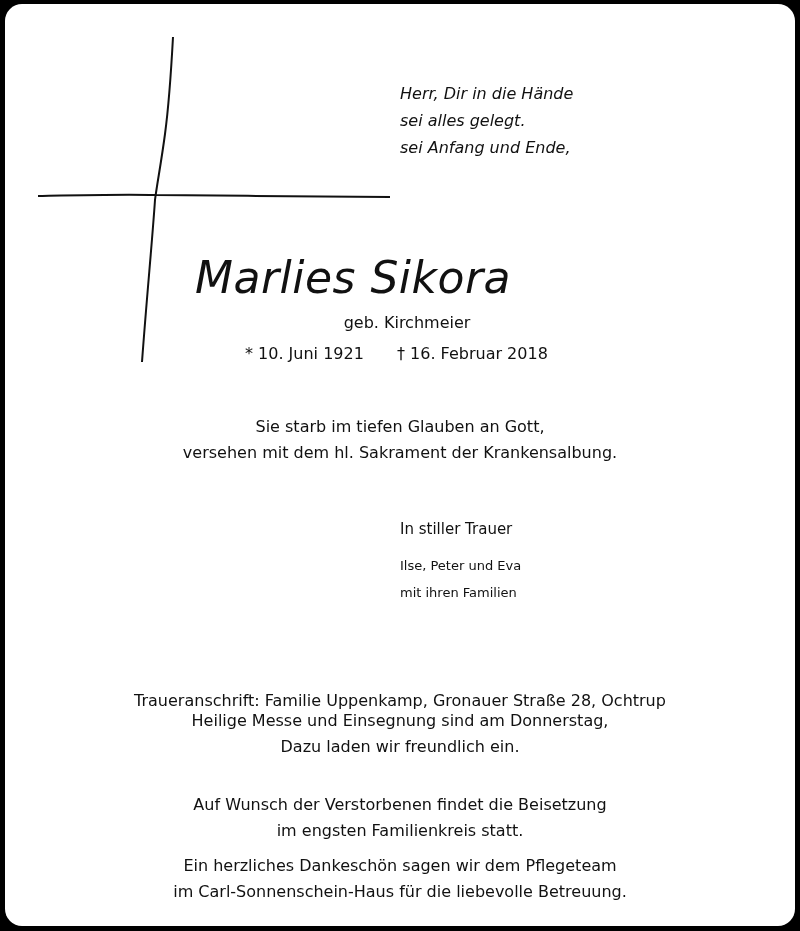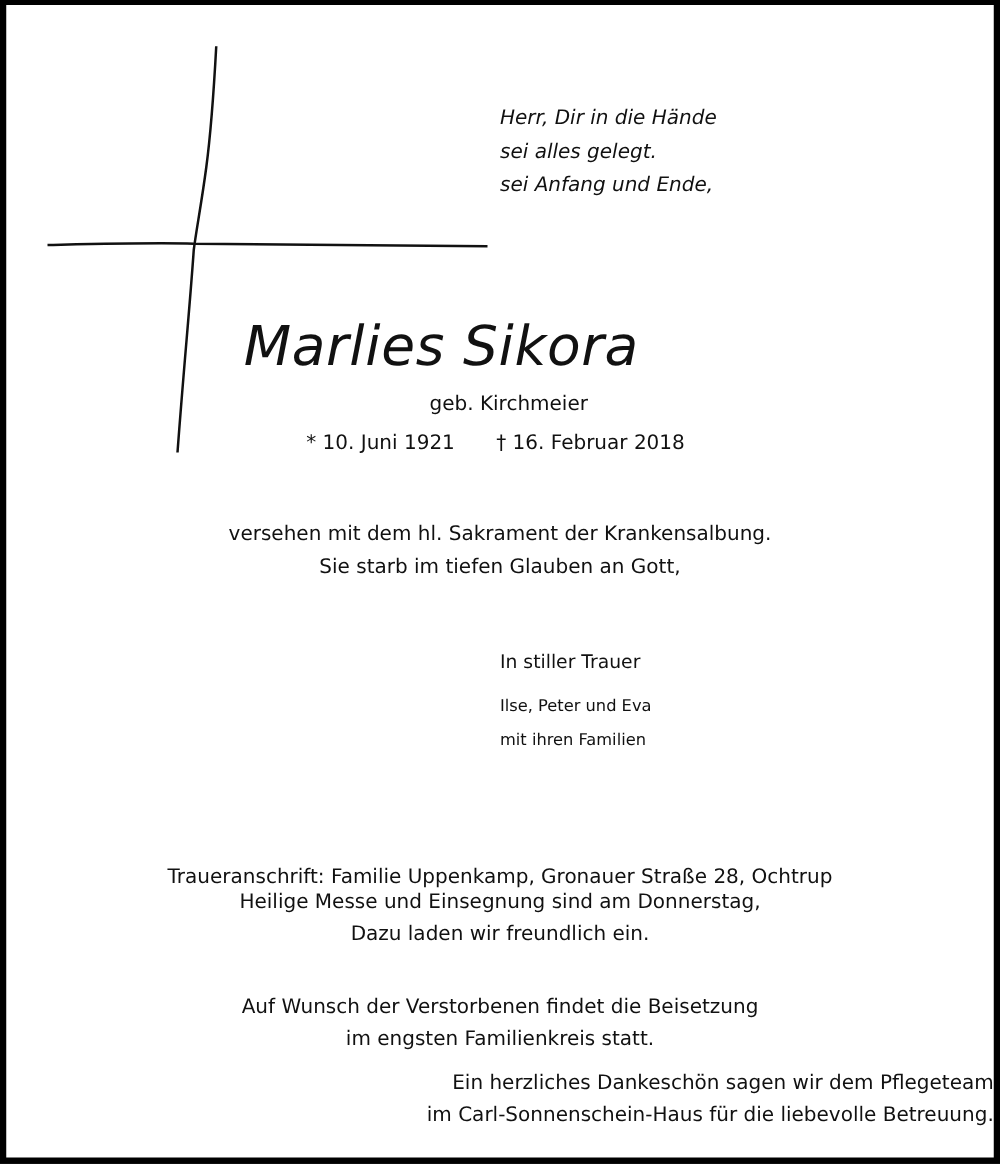--- a/index.html
+++ b/index.html
@@ -1,37 +1,38 @@
 <!DOCTYPE html>
 <html><head>
 <meta charset="utf-8">
 <style>
   html, body { margin: 0; padding: 0; background: #000; }
   body { width: 800px; height: 931px; position: relative; overflow: hidden; }
   .frame {
     position: absolute; left: 5px; top: 4px; width: 790px; height: 922px;
     background: #fff; color: #111;
     font-family: "DejaVu Sans", sans-serif;
+    border-radius: 17px;
   }
   .abs { position: absolute; white-space: nowrap; }
   .cross { position: absolute; left: 0; top: 0; }
   .motto { left: 395px; top: 76px; font-style: italic; font-size: 16px; line-height: 27px; }
   .motto div { white-space: nowrap; }
   .name { left: 0; width: 684px; text-align: center; top: 248px; font-size: 44px; font-style: italic; letter-spacing: 0.5px; padding-left: 12px; box-sizing: border-box; }
   .nee { left: 0; width: 790px; text-align: center; top: 309px; font-size: 16px; padding-left: 14px; box-sizing: border-box;}
   .dates { left: 240px; top: 340px; font-size: 16px; }
   .dates span.death { margin-left: 28px; }
   .center { left: 0; width: 790px; text-align: center; font-size: 16px; line-height: 26px; }
   .p1 { top: 410px; }
   .mourn { left: 395px; top: 516px; font-size: 15px; }
   .family { left: 395px; top: 548px; font-size: 13px; line-height: 27px; }
   .addr { top: 684px; }
   .p2 { top: 704px; line-height: 26px; }
   .p3 { top: 788px; }
-  .p4 { top: 849px; text-align: right; }
+  .p4 { top: 849px; }
 </style>
 </head>
 <body>
 
 <div class="frame">
 
   <svg class="cross" width="400" height="380">
     <path d="M168 33 C166 70, 164 100, 160 130 C156 160, 152 180, 150 196 C147 240, 142 290, 137 358" stroke="#111" stroke-width="2" fill="none"></path>
     <path d="M33 192 C80 191, 120 190, 150 191 C230 192, 300 192, 385 193" stroke="#111" stroke-width="2" fill="none"></path>
   </svg>
@@ -43,22 +44,22 @@
   </div>
 
   <div class="abs name">Marlies Sikora</div>
   <div class="abs nee">geb. Kirchmeier</div>
   <div class="abs dates">
     <span>* 10. Juni 1921</span>
     <span class="death">† 16. Februar 2018</span>
   </div>
 
   <div class="abs center p1">
+    <div>Sie starb im tiefen Glauben an Gott,</div>
     <div>versehen mit dem hl. Sakrament der Krankensalbung.</div>
-    <div>Sie starb im tiefen Glauben an Gott,</div>
   </div>
 
   <div class="abs mourn">In stiller Trauer</div>
   <div class="abs family">
     <div>Ilse, Peter und Eva</div>
     <div>mit ihren Familien</div>
   </div>
 
   <div class="abs center addr">Traueranschrift: Familie Uppenkamp, Gronauer Straße 28, Ochtrup</div>
 

